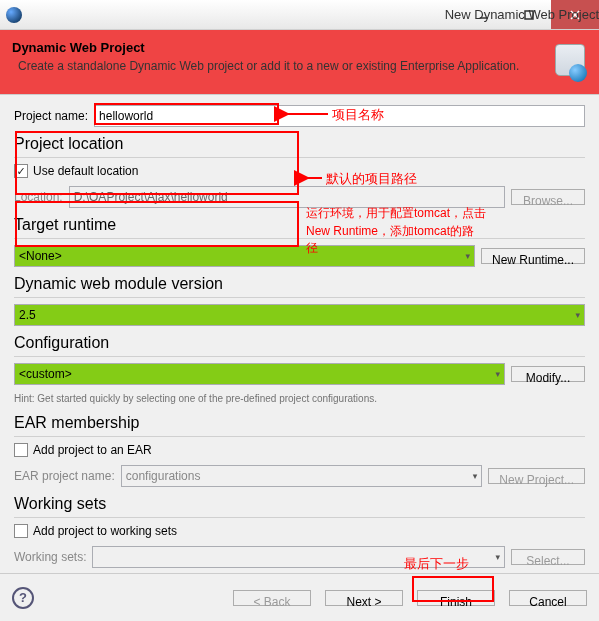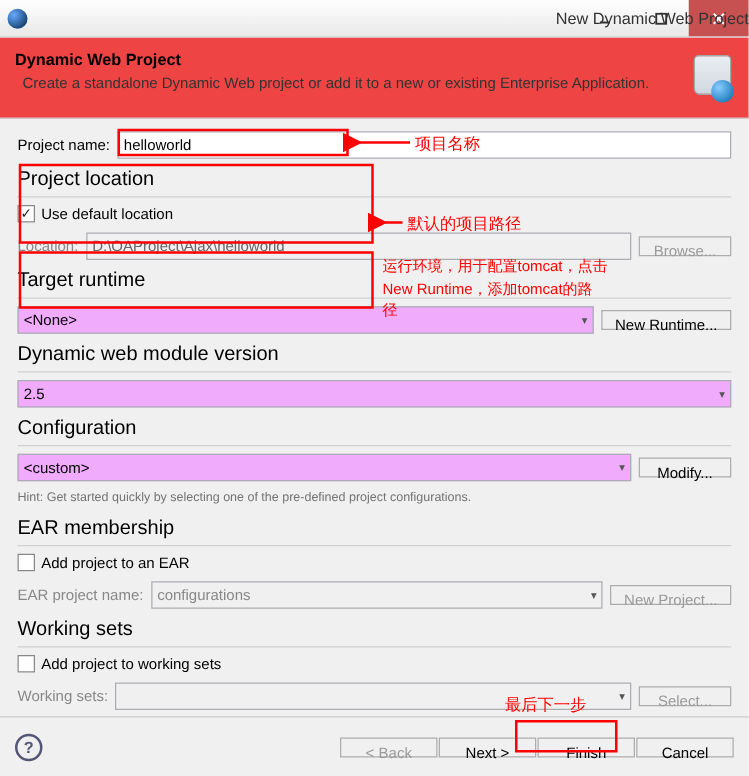--- a/index.html
+++ b/index.html
@@ -21,39 +21,39 @@
 .banner-icon .jar { width: 30px; height: 32px; background: linear-gradient(#eaeef3, #cfd7e0); border: 1px solid #9aa; border-radius: 4px 4px 5px 5px; position: absolute; right: 2px; top: 4px; }
 .banner-icon .globe { width: 18px; height: 18px; border-radius: 50%; background: radial-gradient(circle at 6px 6px, #8cf, #06a); position: absolute; right: 0; bottom: 0; }
 
 .content { padding: 10px 14px 6px 14px; background: #f0f0f0; height: 530px; position: relative; }
 
 .row { display: flex; align-items: center; margin-bottom: 8px; }
 .lbl { margin-right: 6px; color: #000; white-space: nowrap; }
 .lbl.disabled { color: #888; }
 input[type=text], .select { height: 22px; border: 1px solid #abadb3; background: #fff; padding: 0 4px; font-size: 12px; }
 input[type=text]:disabled { background: #f0f0f0; color: #666; }
-.select { display: flex; align-items: center; justify-content: space-between; width: 100%; background: #f0abfc; }
+.select { display: flex; align-items: center; justify-content: space-between; width: 100%; background: #84cc16; }
 .select.disabled { background: #f0f0f0; color: #888; }
 .select .arrow { color: #555; font-size: 9px; }
 .btn { height: 16px; padding: 0 10px; background: #f0f0f0; border: 1px solid #adadad; min-width: 74px; text-align: center; line-height: 22px; }
 .btn.disabled { color: #9a9a9a; }
 .grp-title { font-size: 16px; color: #000; margin-bottom: 4px; margin-top: 2px; }
 .sep { border-top: 1px solid #d0d0d0; margin: 2px 0 6px 0; }
 .chk { width: 14px; height: 14px; border: 1px solid #888; background: #fff; margin-right: 5px; display: inline-flex; align-items: center; justify-content: center; }
 .chk.checked::after { content: "✓"; font-size: 11px; color: #222; line-height: 1; }
 .hint { color: #737373; font-size: 10px; margin-top: 4px; }
 
 .red-box { position: absolute; border: 2px solid #f00; pointer-events: none; }
 .red-arrow { position: absolute; pointer-events: none; }
 .red-arrow svg { overflow: visible; }
 .ann { position: absolute; color: #f00; font-size: 13px; pointer-events: none; white-space: nowrap; }
 
 .footer { position: absolute; left: 0; right: 0; bottom: 0; height: 48px; border-top: 1px solid #ccc; background: #f0f0f0; display: flex; align-items: center; padding: 0 12px; }
 .help-icon { width: 22px; height: 22px; border: 2px solid #557; border-radius: 50%; display: flex; align-items: center; justify-content: center; color: #557; font-weight: bold; font-size: 13px; }
-.footer-btns { margin-left: auto; display: flex; gap: 1px; }
+.footer-btns { margin-left: auto; display: flex; gap: 14px; }
 .footer-btns .btn { min-width: 78px; }
 
 .proj-name-input { flex: 1; }
 </style>
 </head>
 <body>
 
 <div class="titlebar">
   <div class="app-icon"></div>
   <div class="title">New Dynamic Web Project</div>

